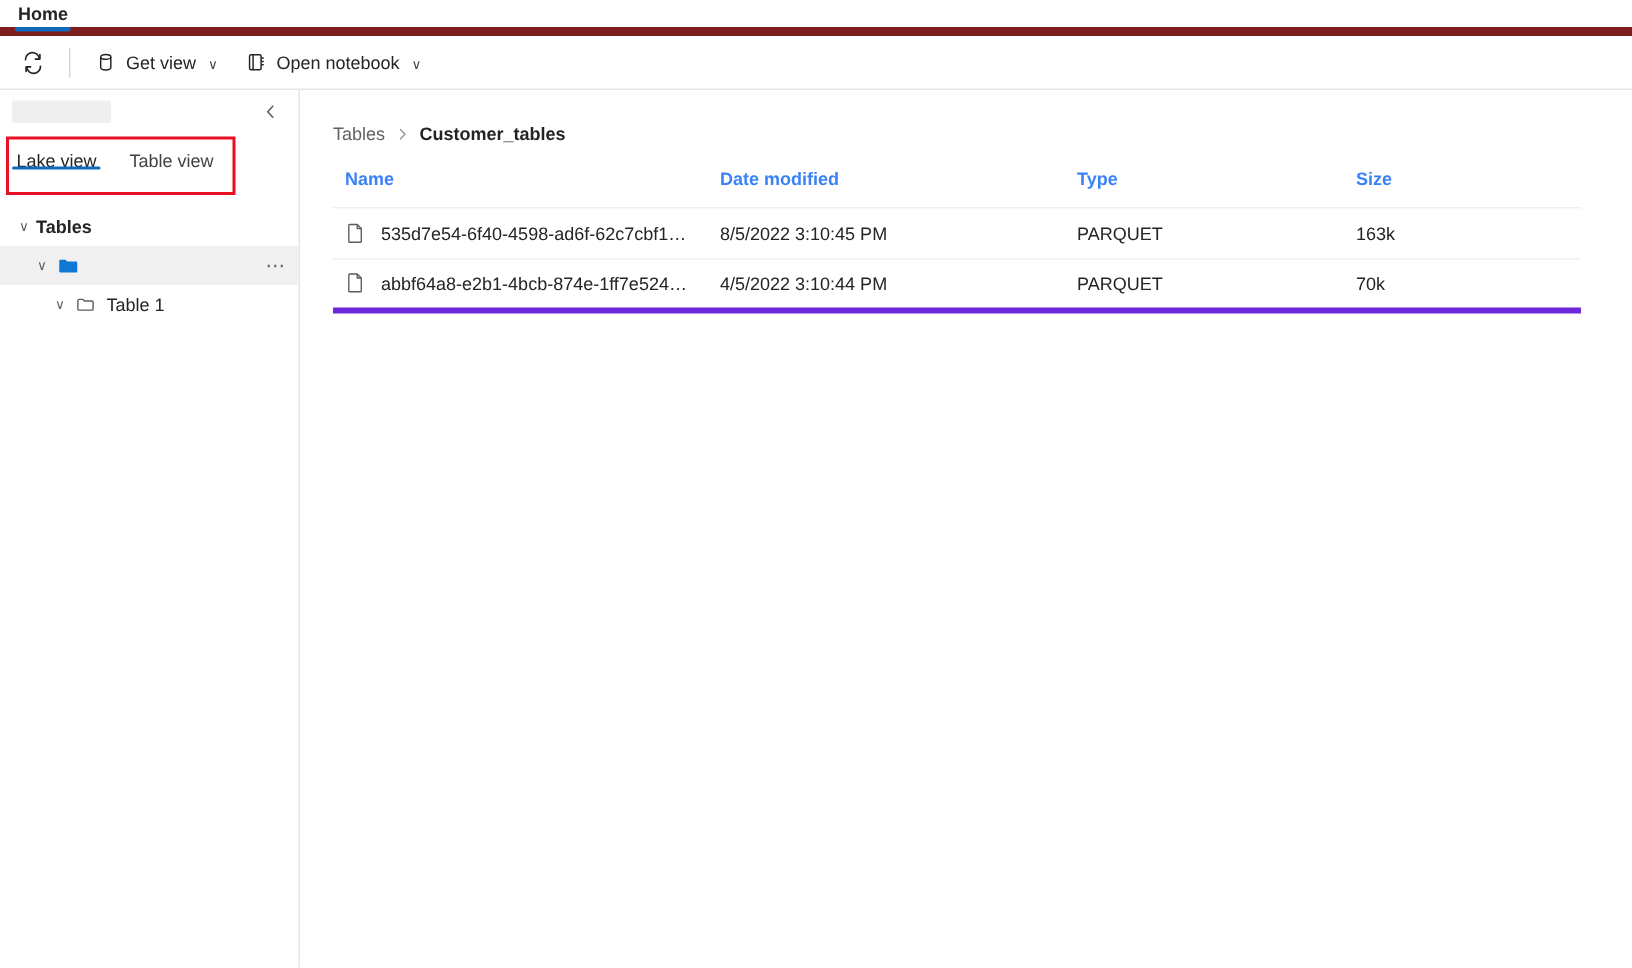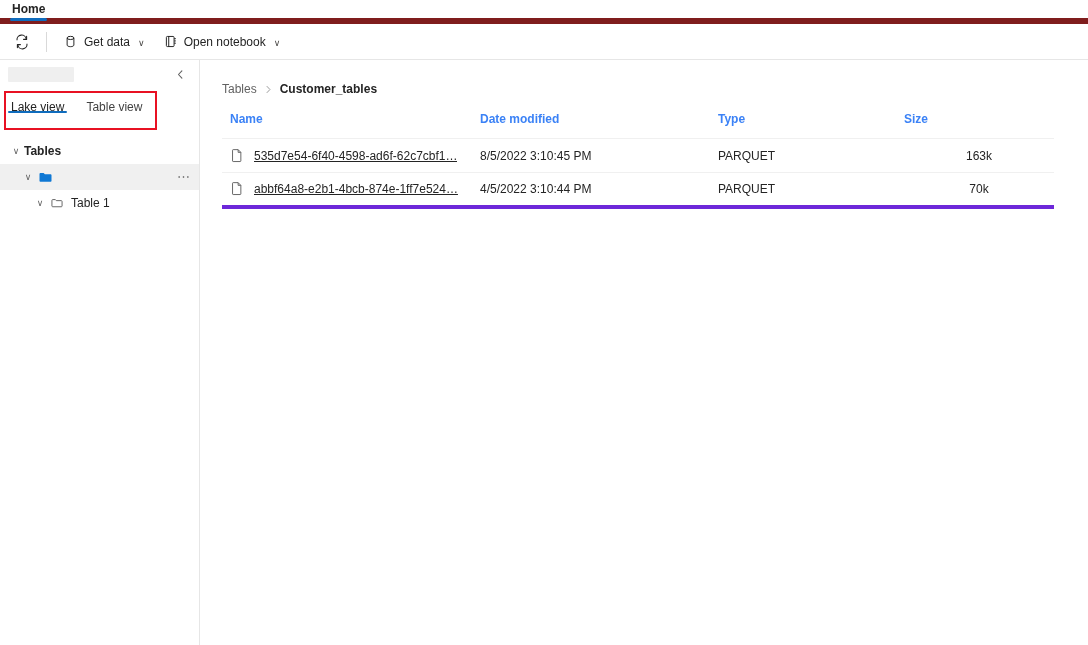--- a/index.html
+++ b/index.html
@@ -220,34 +220,34 @@
     color: #242424;
     height: 34px;
     padding: 0;
     border-top: 1px solid #f0f0f0;
     vertical-align: middle;
   }
   .filetable tbody tr:last-child td { border-bottom: 4px solid #6d28d9; }
   .col-name { width: 258px; }
   .col-date { width: 238px; }
   .col-type { width: 186px; }
-  .col-size { width: 150px; text-align: center; }
+  .col-size { width: 150px; }
   .name-cell {
     display: flex;
     align-items: center;
     gap: 10px;
     padding-left: 8px;
   }
   .name-text {
     white-space: nowrap;
     overflow: hidden;
     text-overflow: ellipsis;
     max-width: 205px;
   }
-  .row-link { cursor: pointer; text-decoration: underline; }
+  .row-link { cursor: pointer; }
   svg { display: block; }
 </style>
 </head>
 <body>
 
 <div class="ribbon-tabs">
   <div class="ribbon-tab">
     <span>Home</span>
     <span class="tab-underline"></span>
   </div>
@@ -268,21 +268,21 @@
 
   <div class="cmd-sep"></div>
 
   <div class="cmd-btn">
     <span>
       <svg width="15" height="15" viewBox="0 0 16 16" fill="none" stroke="#242424" stroke-width="1.05">
         <ellipse cx="8" cy="4.2" rx="3.6" ry="1.7"></ellipse>
         <path d="M4.4 4.2 V11.8 C4.4 12.75 6.0 13.5 8 13.5 C10 13.5 11.6 12.75 11.6 11.8 V4.2"></path>
       </svg>
     </span>
-    <span>Get data</span>
+    <span>Get view</span>
     <span class="chev-caret">∨</span>
   </div>
 
   <div class="cmd-btn">
     <span>
       <svg width="15" height="15" viewBox="0 0 16 16" fill="none" stroke="#242424" stroke-width="1.05">
         <rect x="3.6" y="2.6" width="8.2" height="10.8" rx="1.1"></rect>
         <path d="M6.1 2.6 V13.4"></path>
         <path d="M12.3 5.0 H13.3 M12.3 7.4 H13.3 M12.3 9.8 H13.3" stroke-linecap="round"></path>
       </svg>

